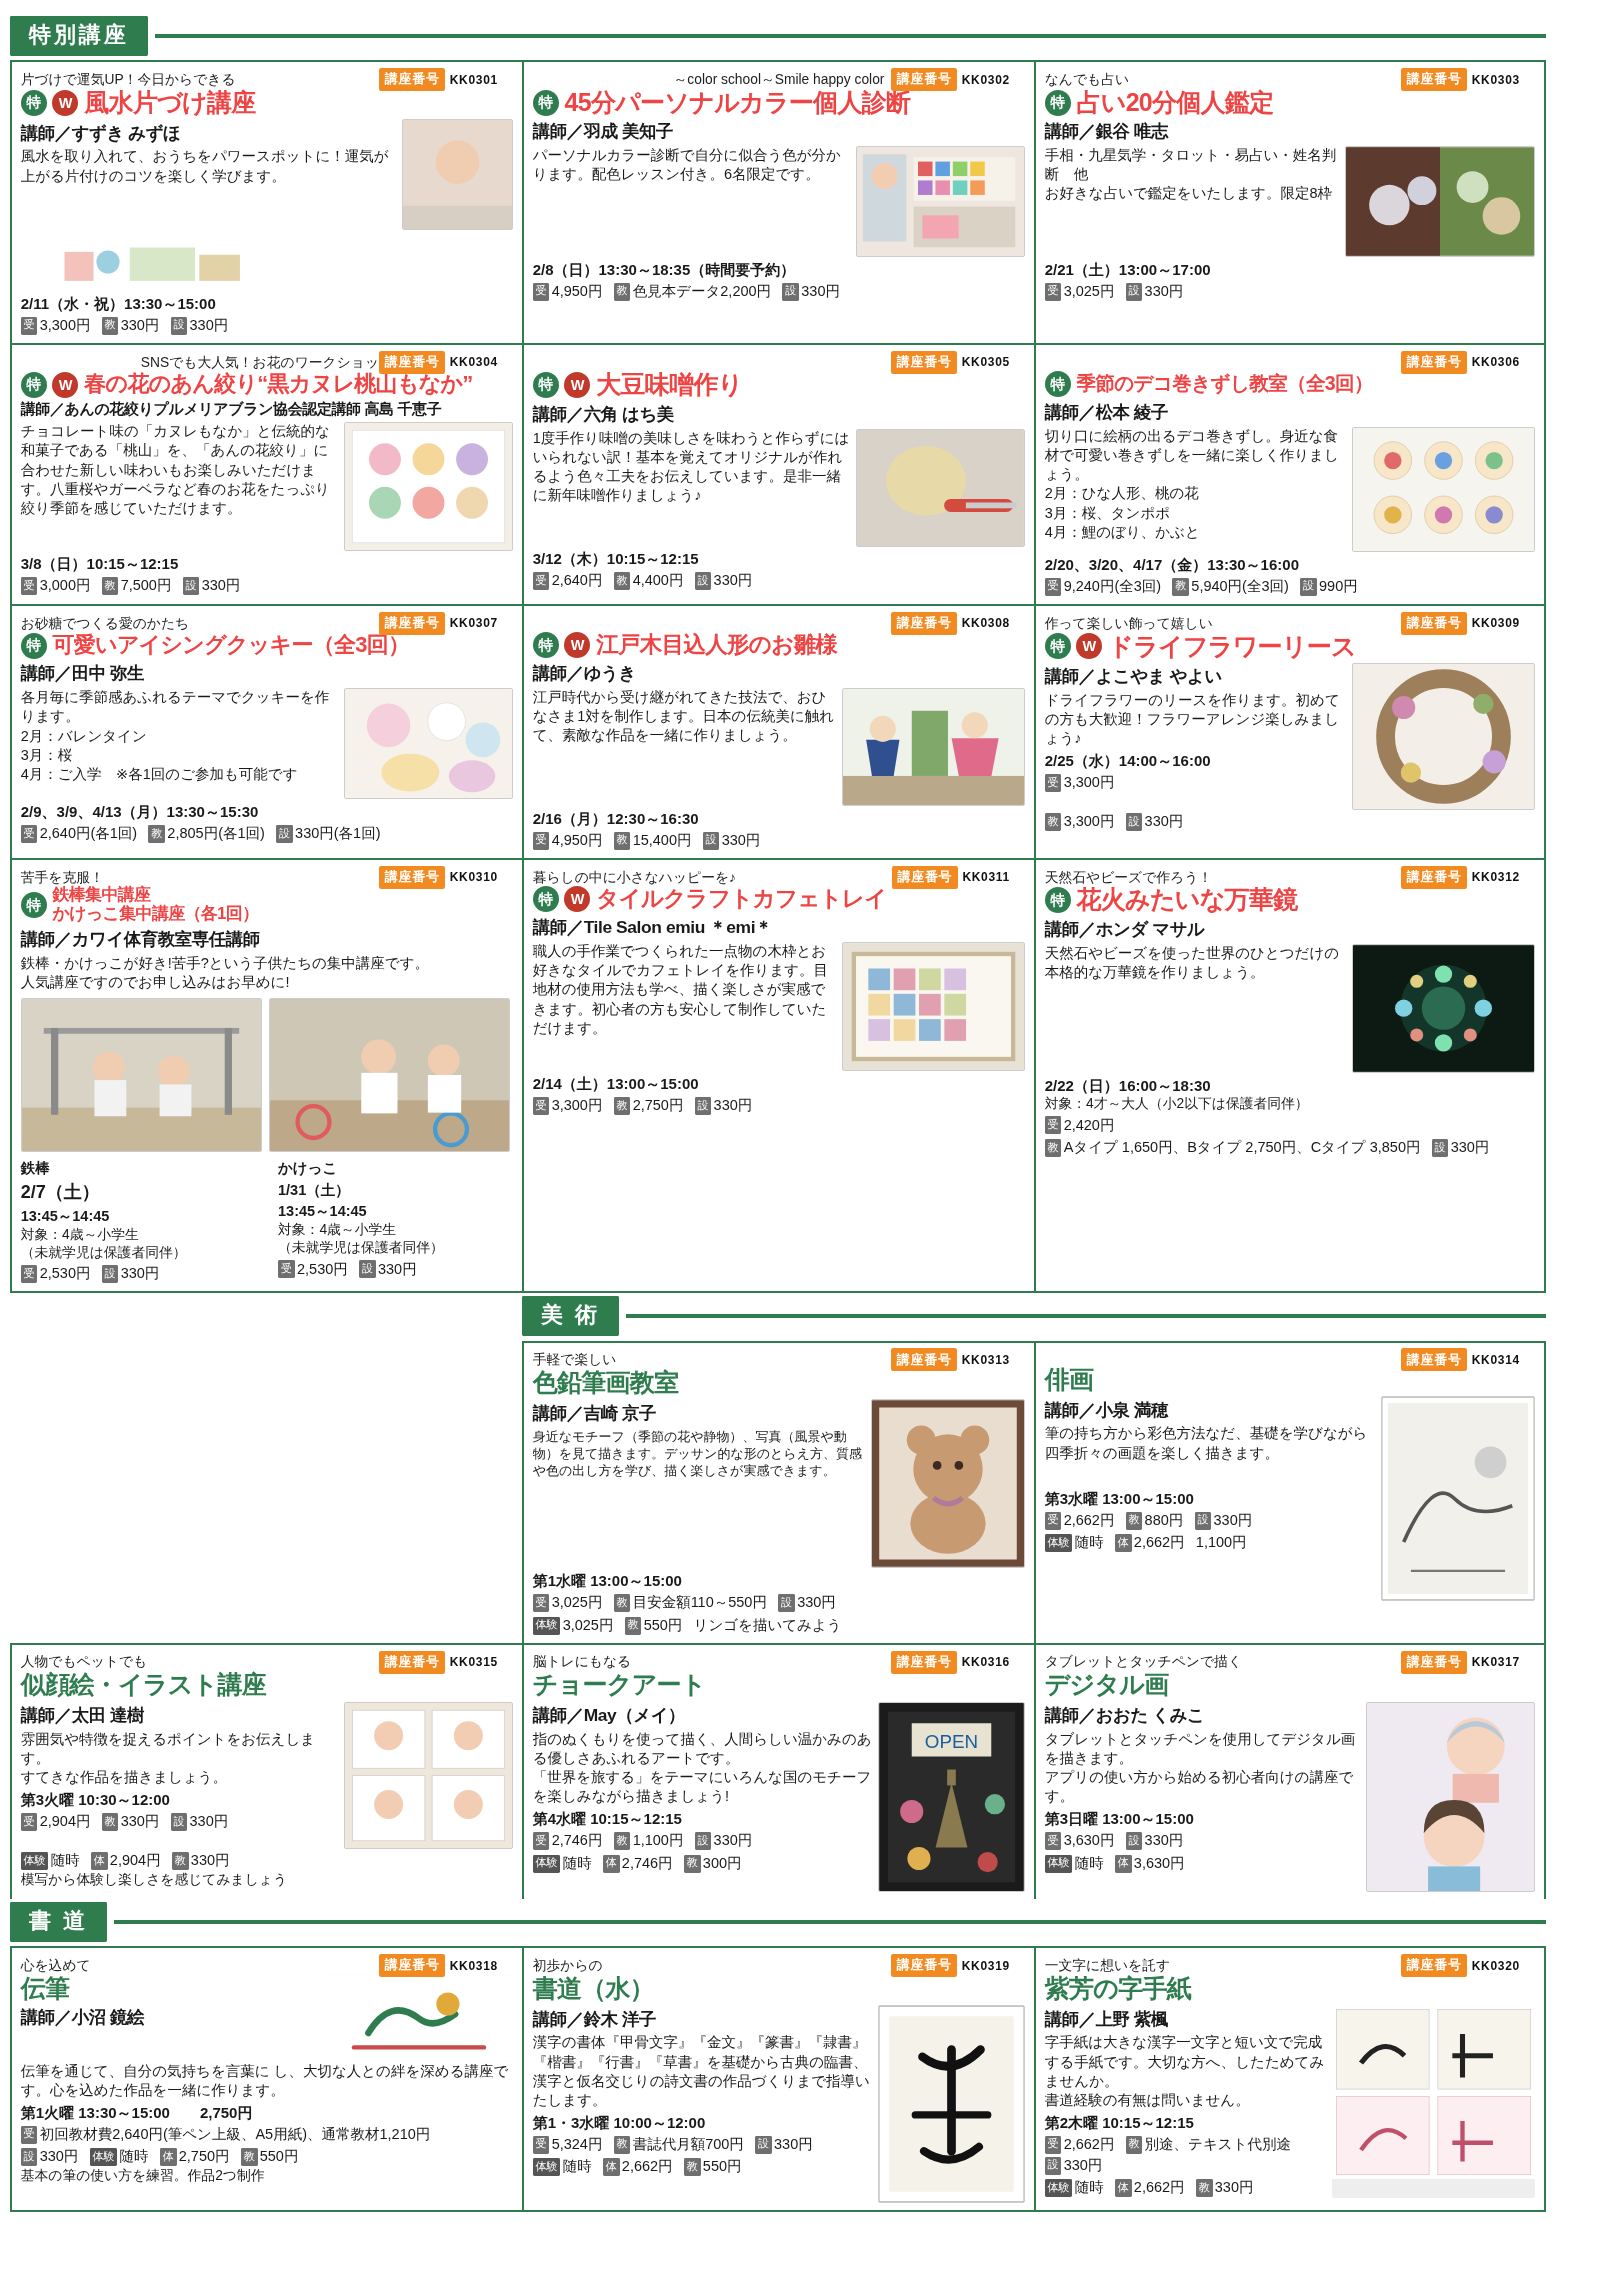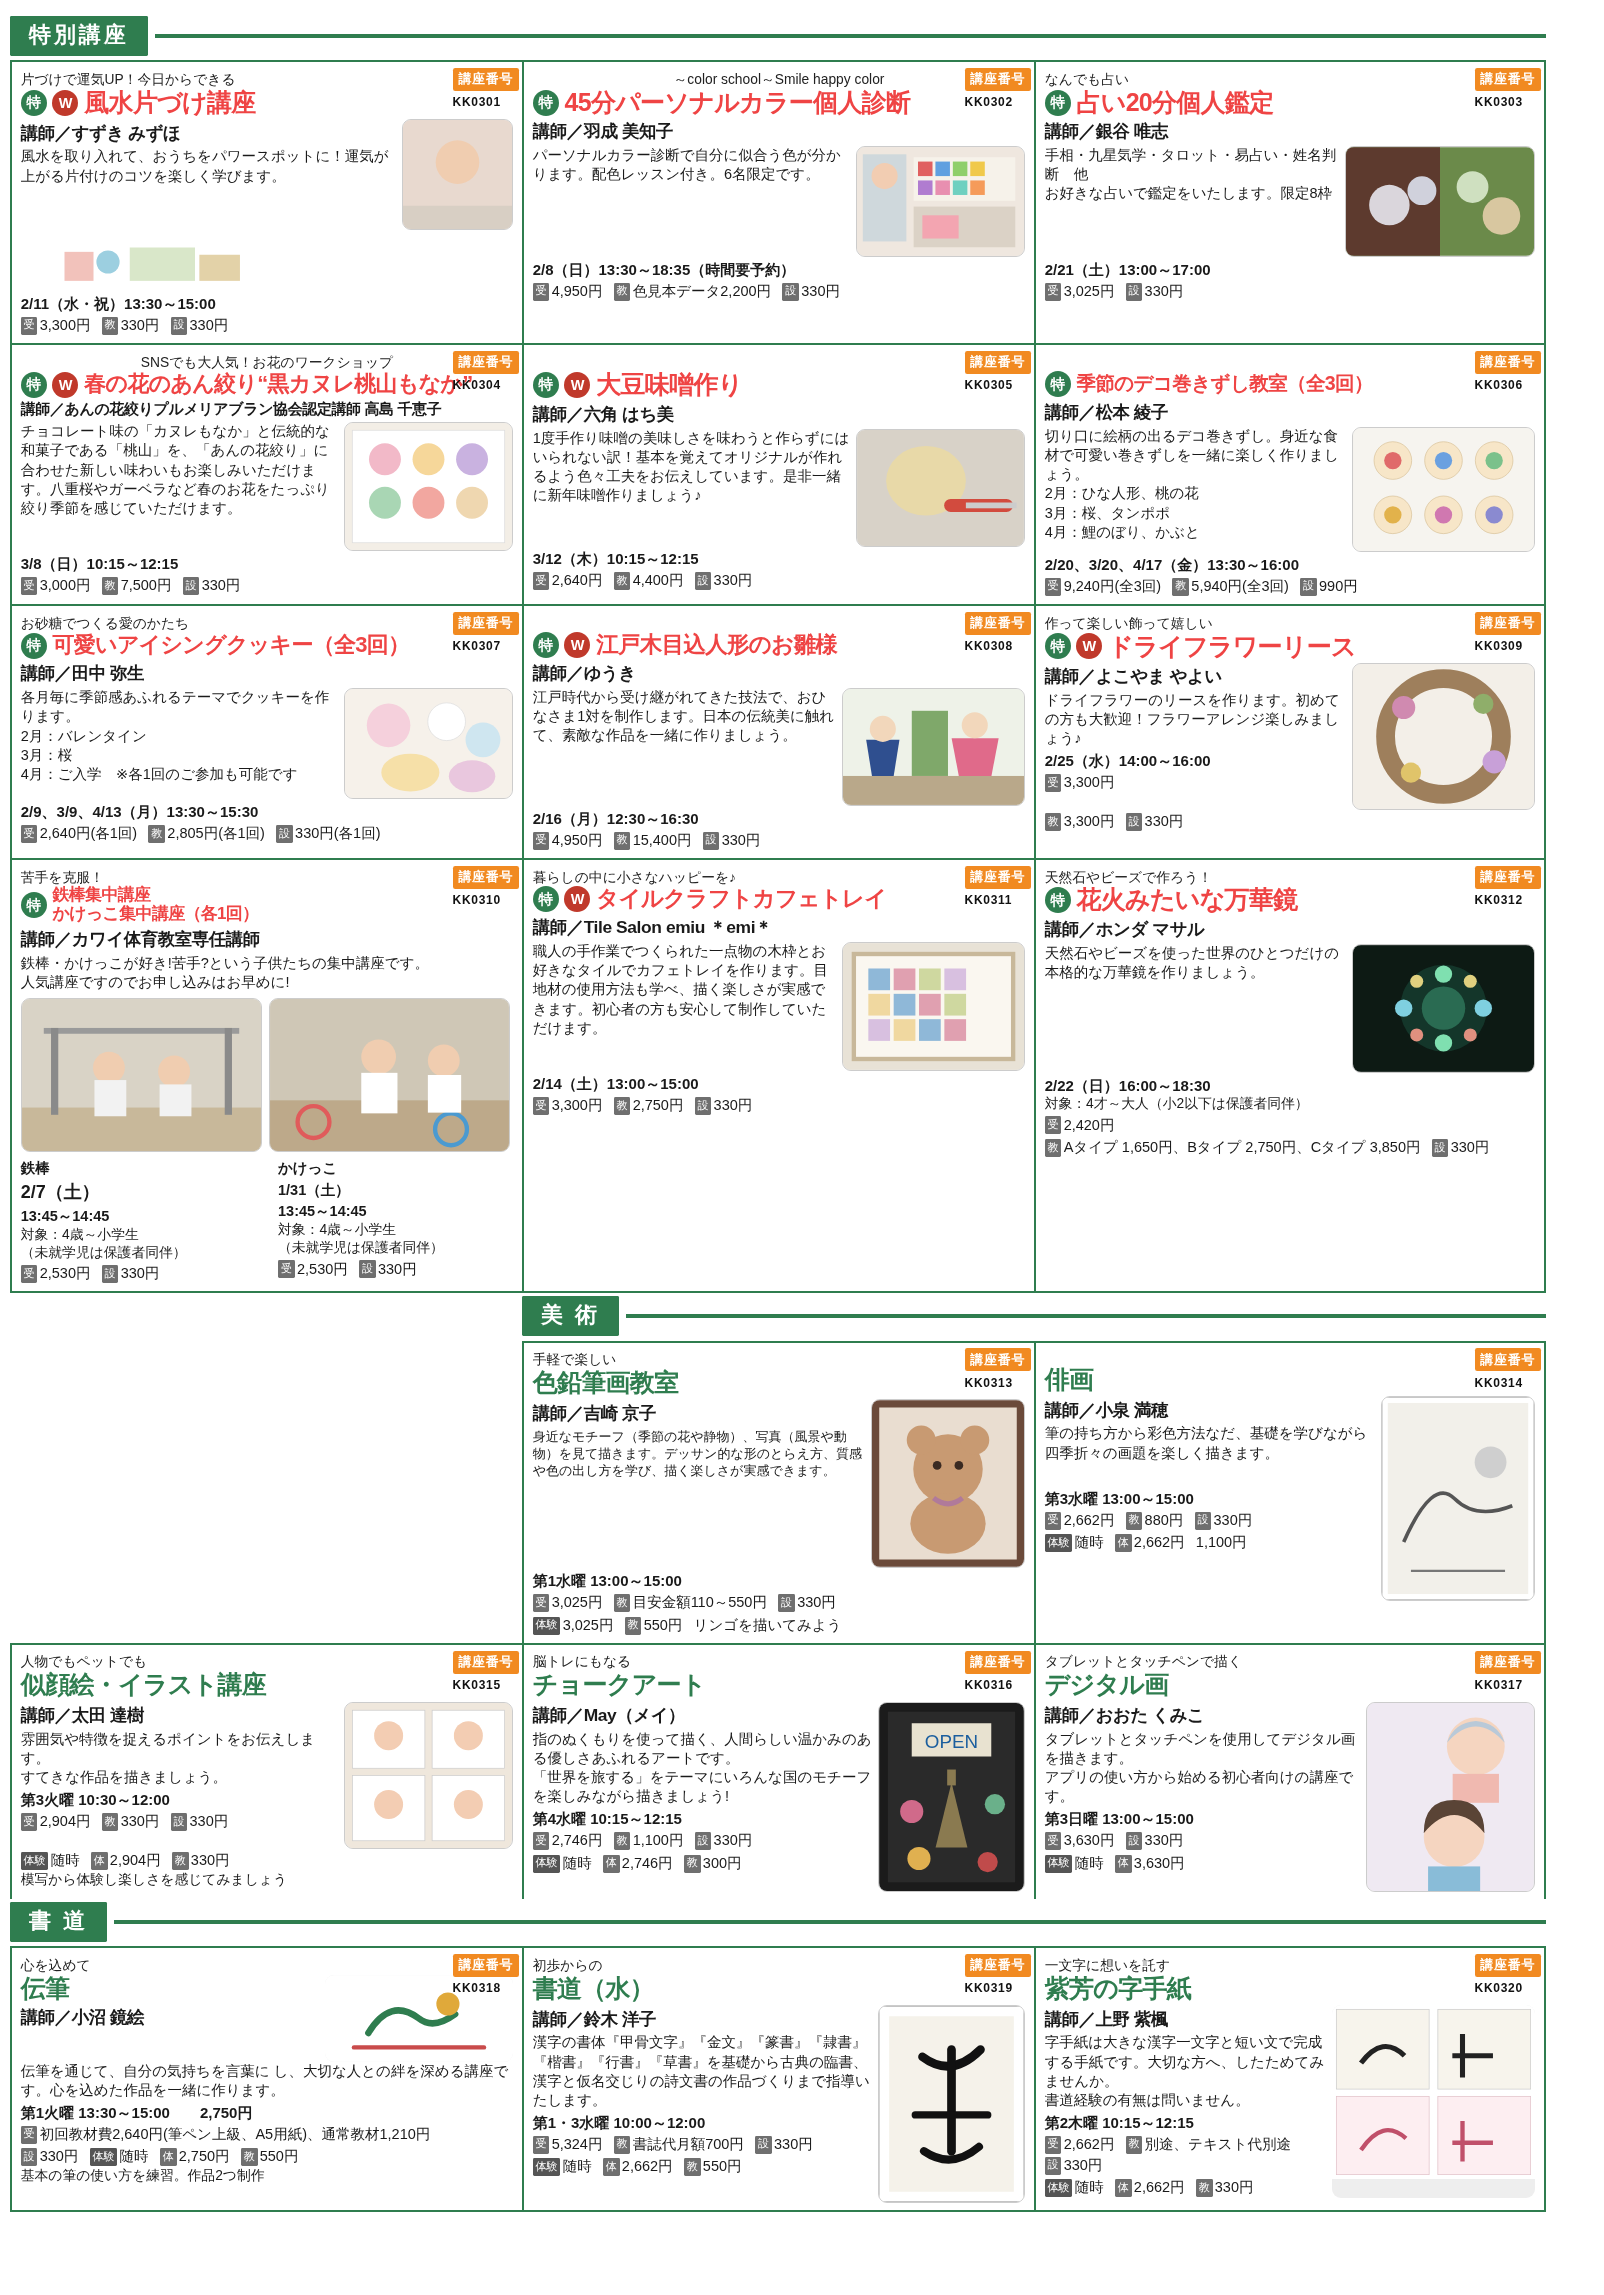--- a/index.html
+++ b/index.html
@@ -37,24 +37,23 @@
     border-left:2.2px solid #2f7d4f;
     padding:7.2px 8.7px 7.2px 8.7px;
     position:relative;
   }
   .grid > .cell:nth-child(3n) { border-right:2.2px solid #2f7d4f; }
   .grid.bot { border-bottom:2.2px solid #2f7d4f; }
   .w3 { width:33.3333%; }
 
   
   .kno {
-    position:absolute; top:5.8px; right:3px;
-    display:flex; gap:4.3px;
+    position:absolute; top:5.8px; right:24px;
+    display:flex; align-items:center; gap:4.3px;
     font-size:14.5px;
-    flex-direction:column;
   }
   .kno .tag {
     background:#f18a21; color:#fff; font-weight:bold;
     font-size:13px; padding:2.2px 5.8px 2.9px 5.8px; border-radius:2.2px;
     letter-spacing:0.7px;
   }
   .kno .num { font-weight:bold; font-size:12px; color:#111; letter-spacing:0.7px; }
 
   
   .lead { font-size:13.8px; color:#222; margin:1.4px 0 0.7px 0; line-height:1.25; }
@@ -73,21 +72,21 @@
     font-size:25px; font-weight:bold; letter-spacing:-0.7px; line-height:1.1;
     color:#ef4444;
   }
 
   .lecturer { font-size:17.4px; font-weight:bold; margin:1.4px 0 2.9px 0; letter-spacing:-0.4px; }
 
   .body-wrap { display:flex; gap:5.8px; }
   .desc { font-size:14.5px; line-height:1.32; flex:1 1 auto; }
   .thumb {
     flex:0 0 auto; border:0.7px solid #ccc; background:#eee;
-    overflow:hidden; border-radius:9px;
+    overflow:hidden; border-radius:2px;
   }
   .thumb svg { display:block; }
 
   .sched { font-size:15px; font-weight:bold; margin-top:2.9px; line-height:1.3; }
   .fees { font-size:14.5px; line-height:1.45; margin-top:1.4px; }
   .chip {
     display:inline-block; background:#6f6f6f; color:#fff; font-size:11px;
     padding:0.7px 2.9px 1.4px 2.9px; border-radius:1.4px; margin-right:2.2px;
     vertical-align:1.4px;
   }

